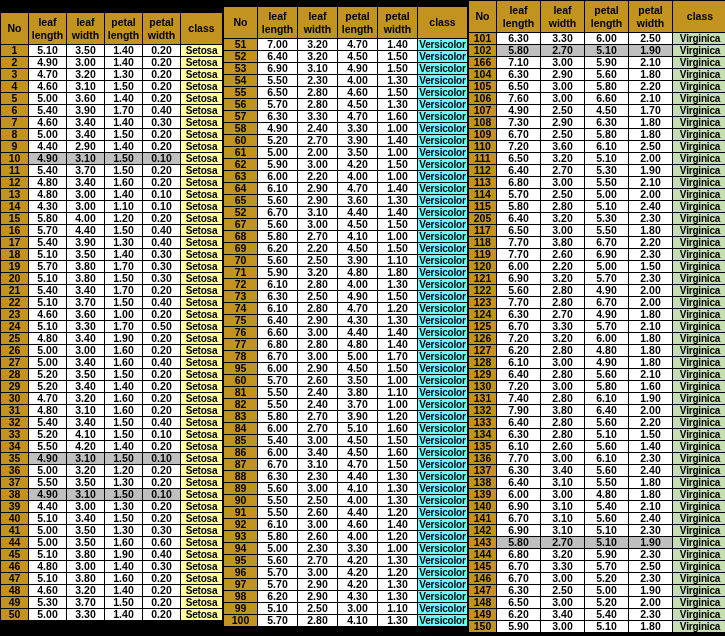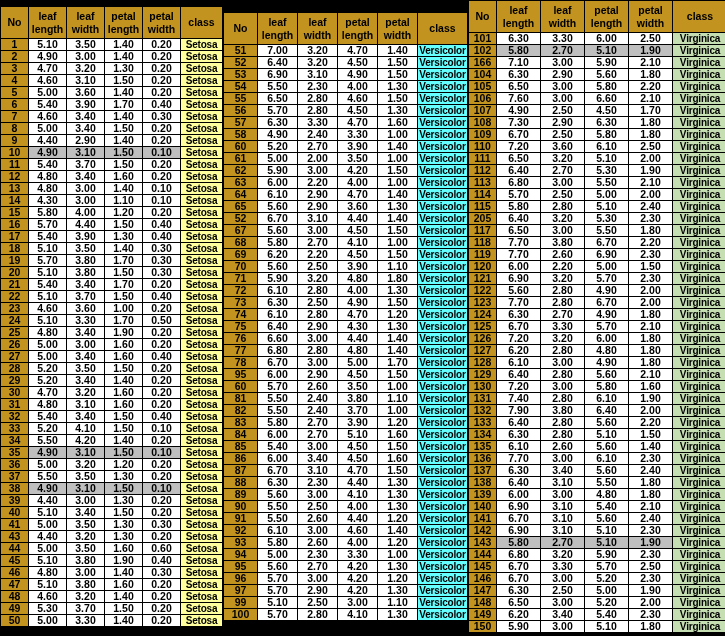--- a/index.html
+++ b/index.html
@@ -389,28 +389,20 @@
         </tr>
         <tr>
           <td class="no">41</td>
           <td class="val">5.00</td>
           <td class="val">3.50</td>
           <td class="val">1.30</td>
           <td class="val">0.30</td>
           <td class="cls" style="background: rgb(255, 255, 158);">Setosa</td>
         </tr>
         <tr>
-          <td class="no">43</td>
-          <td class="val">4.40</td>
-          <td class="val">3.20</td>
-          <td class="val">1.30</td>
-          <td class="val">0.20</td>
-          <td class="cls" style="background: rgb(255, 255, 158);">Setosa</td>
-        </tr>
-        <tr>
           <td class="no">44</td>
           <td class="val">5.00</td>
           <td class="val">3.50</td>
           <td class="val">1.60</td>
           <td class="val">0.60</td>
           <td class="cls" style="background: rgb(255, 255, 158);">Setosa</td>
         </tr>
         <tr>
           <td class="no">45</td>
           <td class="val">5.10</td>
@@ -859,20 +851,28 @@
         </tr>
         <tr>
           <td class="no">97</td>
           <td class="val">5.70</td>
           <td class="val">2.90</td>
           <td class="val">4.20</td>
           <td class="val">1.30</td>
           <td class="cls" style="background: rgb(102, 255, 255);">Versicolor</td>
         </tr>
         <tr>
+          <td class="no">98</td>
+          <td class="val">6.20</td>
+          <td class="val">2.90</td>
+          <td class="val">4.30</td>
+          <td class="val">1.30</td>
+          <td class="cls" style="background: rgb(102, 255, 255);">Versicolor</td>
+        </tr>
+        <tr>
           <td class="no">99</td>
           <td class="val">5.10</td>
           <td class="val">2.50</td>
           <td class="val">3.00</td>
           <td class="val">1.10</td>
           <td class="cls" style="background: rgb(102, 255, 255);">Versicolor</td>
         </tr>
         <tr>
           <td class="no">100</td>
           <td class="val">5.70</td>

